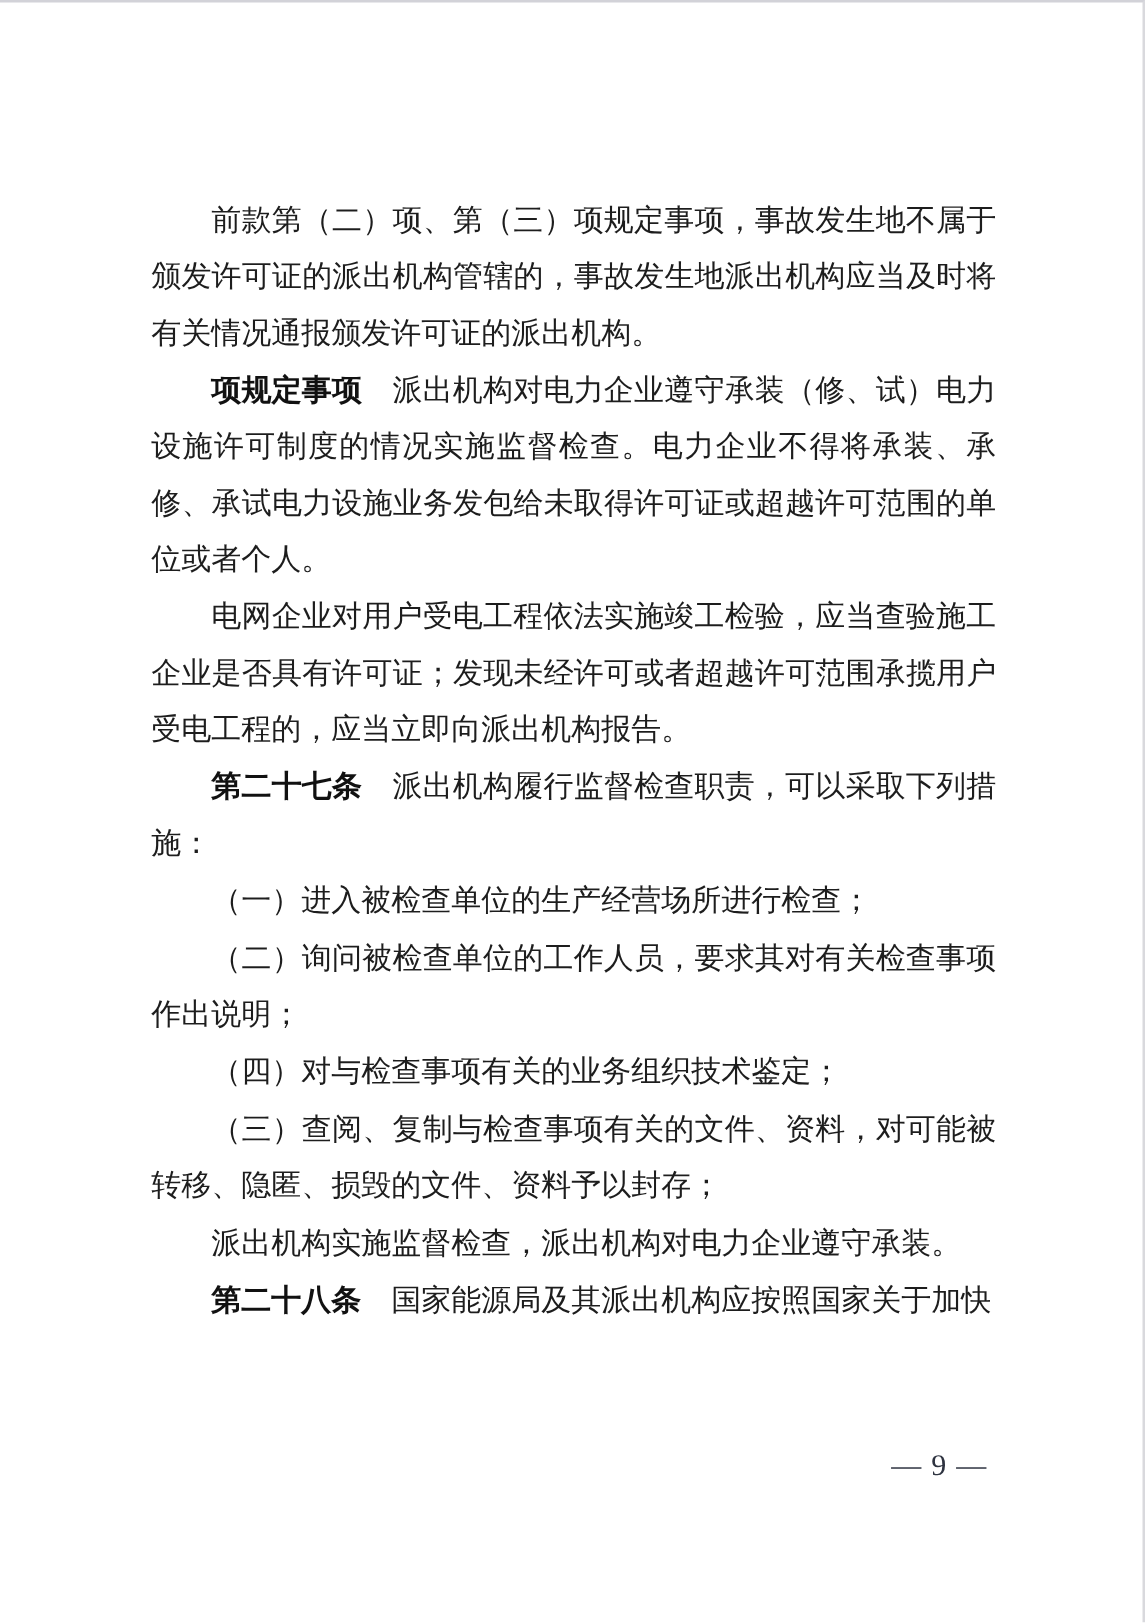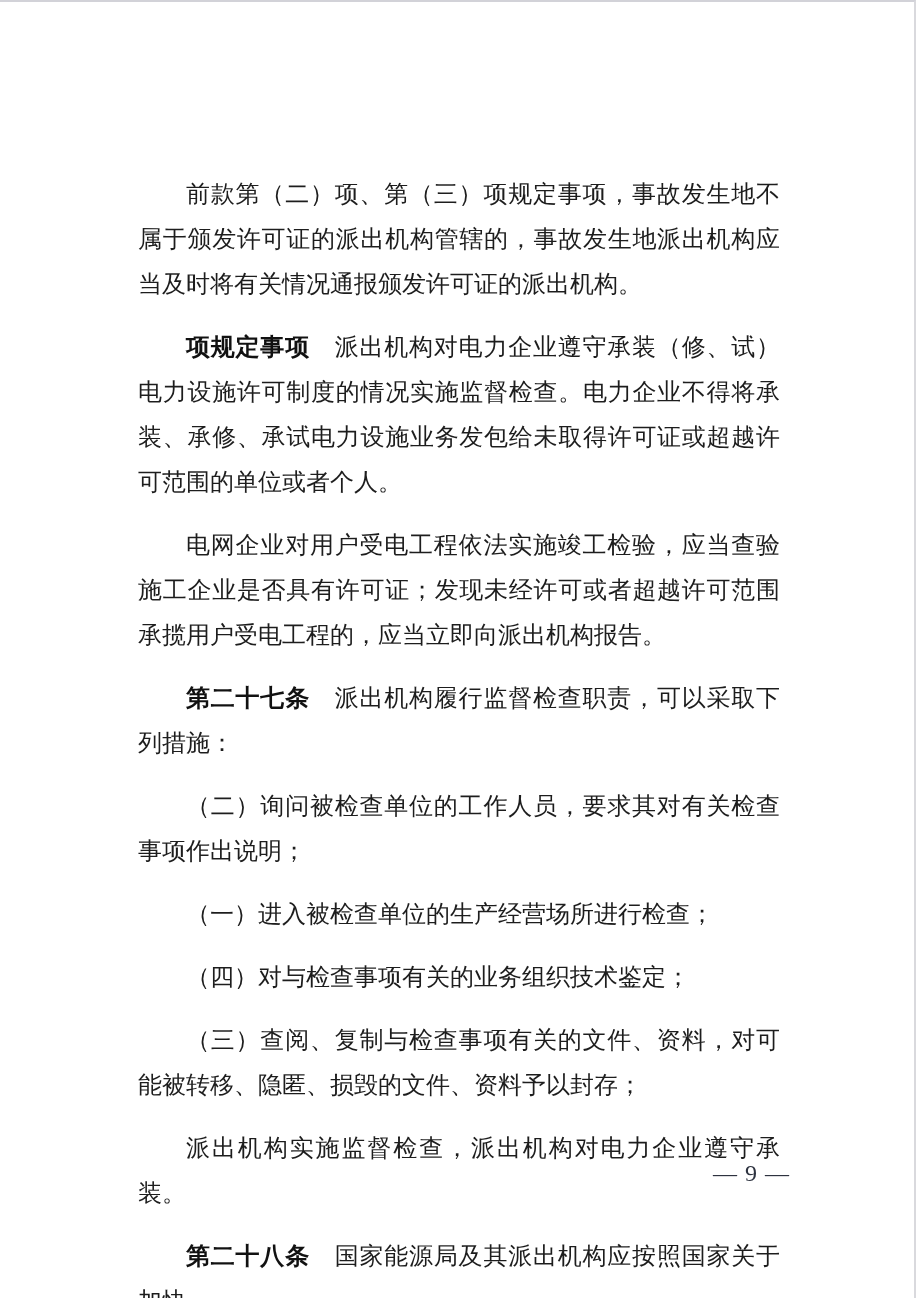--- a/index.html
+++ b/index.html
@@ -23,21 +23,21 @@
     left: 121px;
     top: 152px;
     width: 676px;
     font-size: 24px;
     line-height: 45px;
     color: #1d1d1d;
     text-align: justify;
     text-justify: inter-ideograph;
   }
   .content p {
-    margin: 17px;
+    margin: 0;
     padding: 0;
     text-indent: 2em;
   }
   .content p strong {
     font-family: "Liberation Sans", "DejaVu Sans", sans-serif;
     font-weight: 700;
     color: #111111;
   }
   .page-number {
     position: absolute;
@@ -52,22 +52,22 @@
 </head>
 <body>
 
 <div class="page">
 
   <div class="content">
     <p><strong></strong><span>前款第（二）项、第（三）项规定事项，事故发生地不属于颁发许可证的派出机构管辖的，事故发生地派出机构应当及时将有关情况通报颁发许可证的派出机构。</span></p>
     <p><strong>项规定事项</strong><span>　派出机构对电力企业遵守承装（修、试）电力设施许可制度的情况实施监督检查。电力企业不得将承装、承修、承试电力设施业务发包给未取得许可证或超越许可范围的单位或者个人。</span></p>
     <p><strong></strong><span>电网企业对用户受电工程依法实施竣工检验，应当查验施工企业是否具有许可证；发现未经许可或者超越许可范围承揽用户受电工程的，应当立即向派出机构报告。</span></p>
     <p><strong>第二十七条</strong><span>　派出机构履行监督检查职责，可以采取下列措施：</span></p>
+    <p><strong></strong><span>（一）进入被检查单位的生产经营场所进行检查；</span></p>
     <p><strong></strong><span>（二）询问被检查单位的工作人员，要求其对有关检查事项作出说明；</span></p>
-    <p><strong></strong><span>（一）进入被检查单位的生产经营场所进行检查；</span></p>
     <p><strong></strong><span>（四）对与检查事项有关的业务组织技术鉴定；</span></p>
     <p><strong></strong><span>（三）查阅、复制与检查事项有关的文件、资料，对可能被转移、隐匿、损毁的文件、资料予以封存；</span></p>
     <p><strong></strong><span>派出机构实施监督检查，派出机构对电力企业遵守承装。</span></p>
     <p><strong>第二十八条</strong><span>　国家能源局及其派出机构应按照国家关于加快</span></p>
   </div>
 
   <div class="page-number">— 9 —</div>
 
 </div>
 

